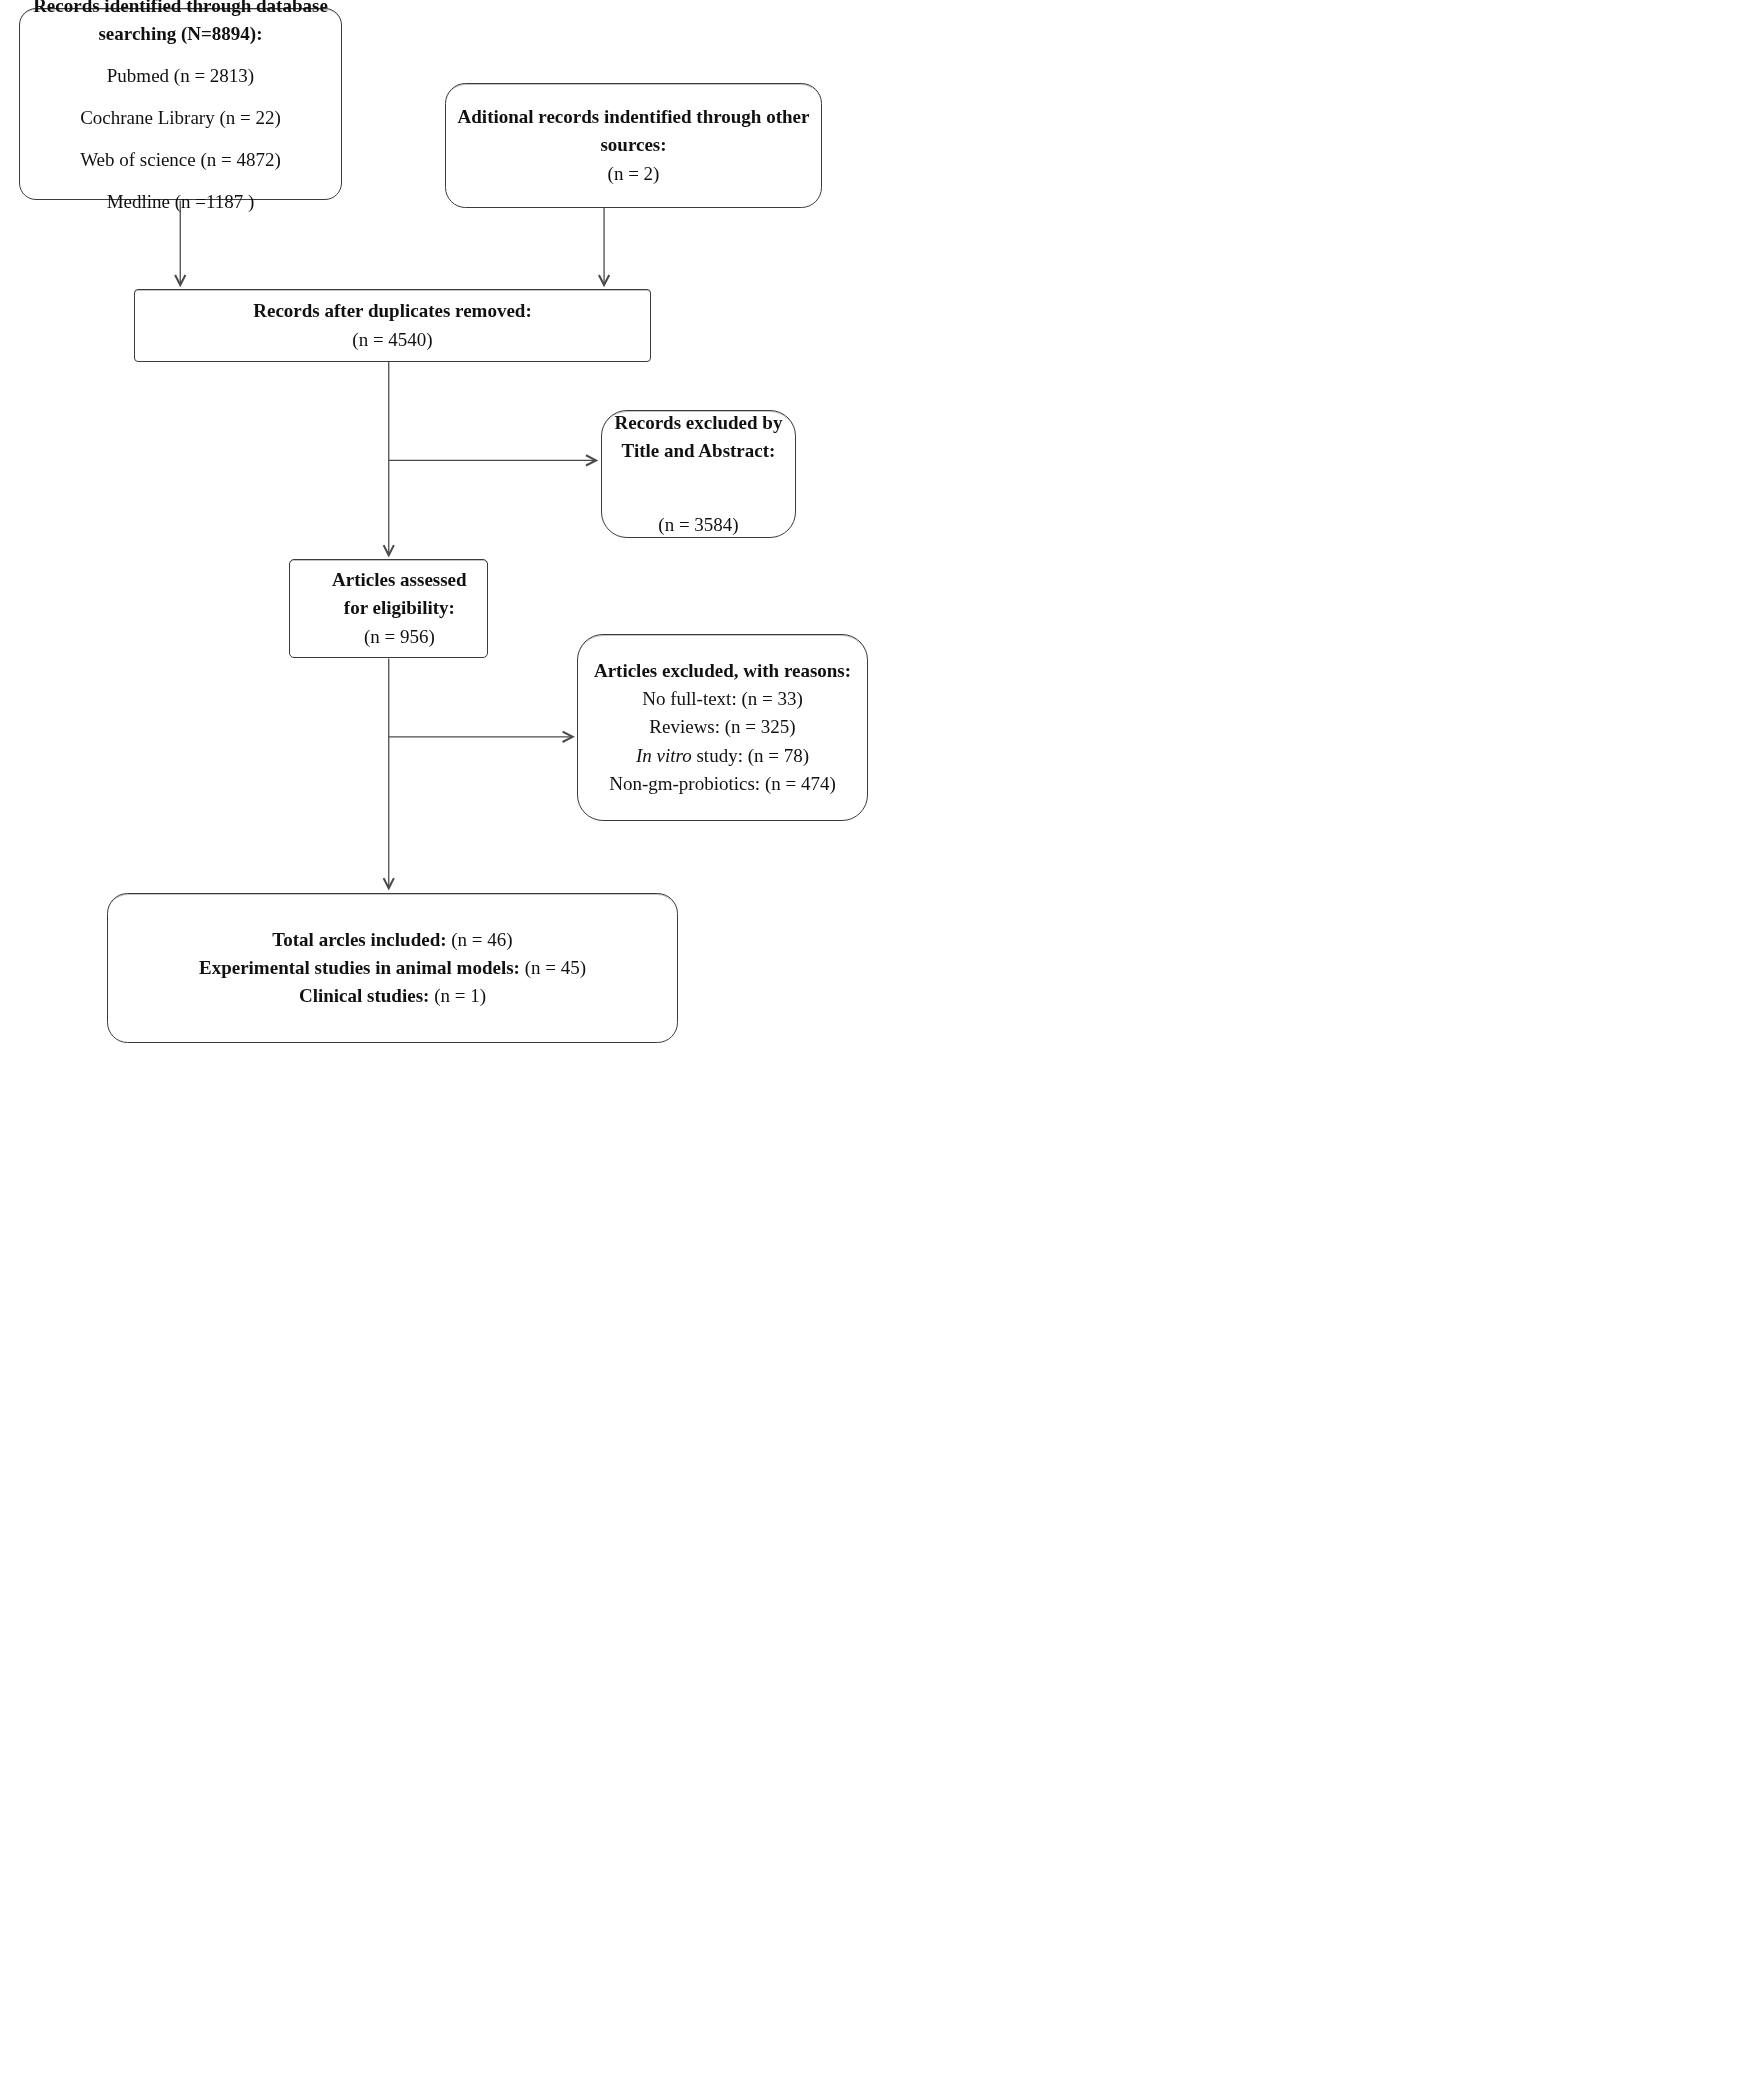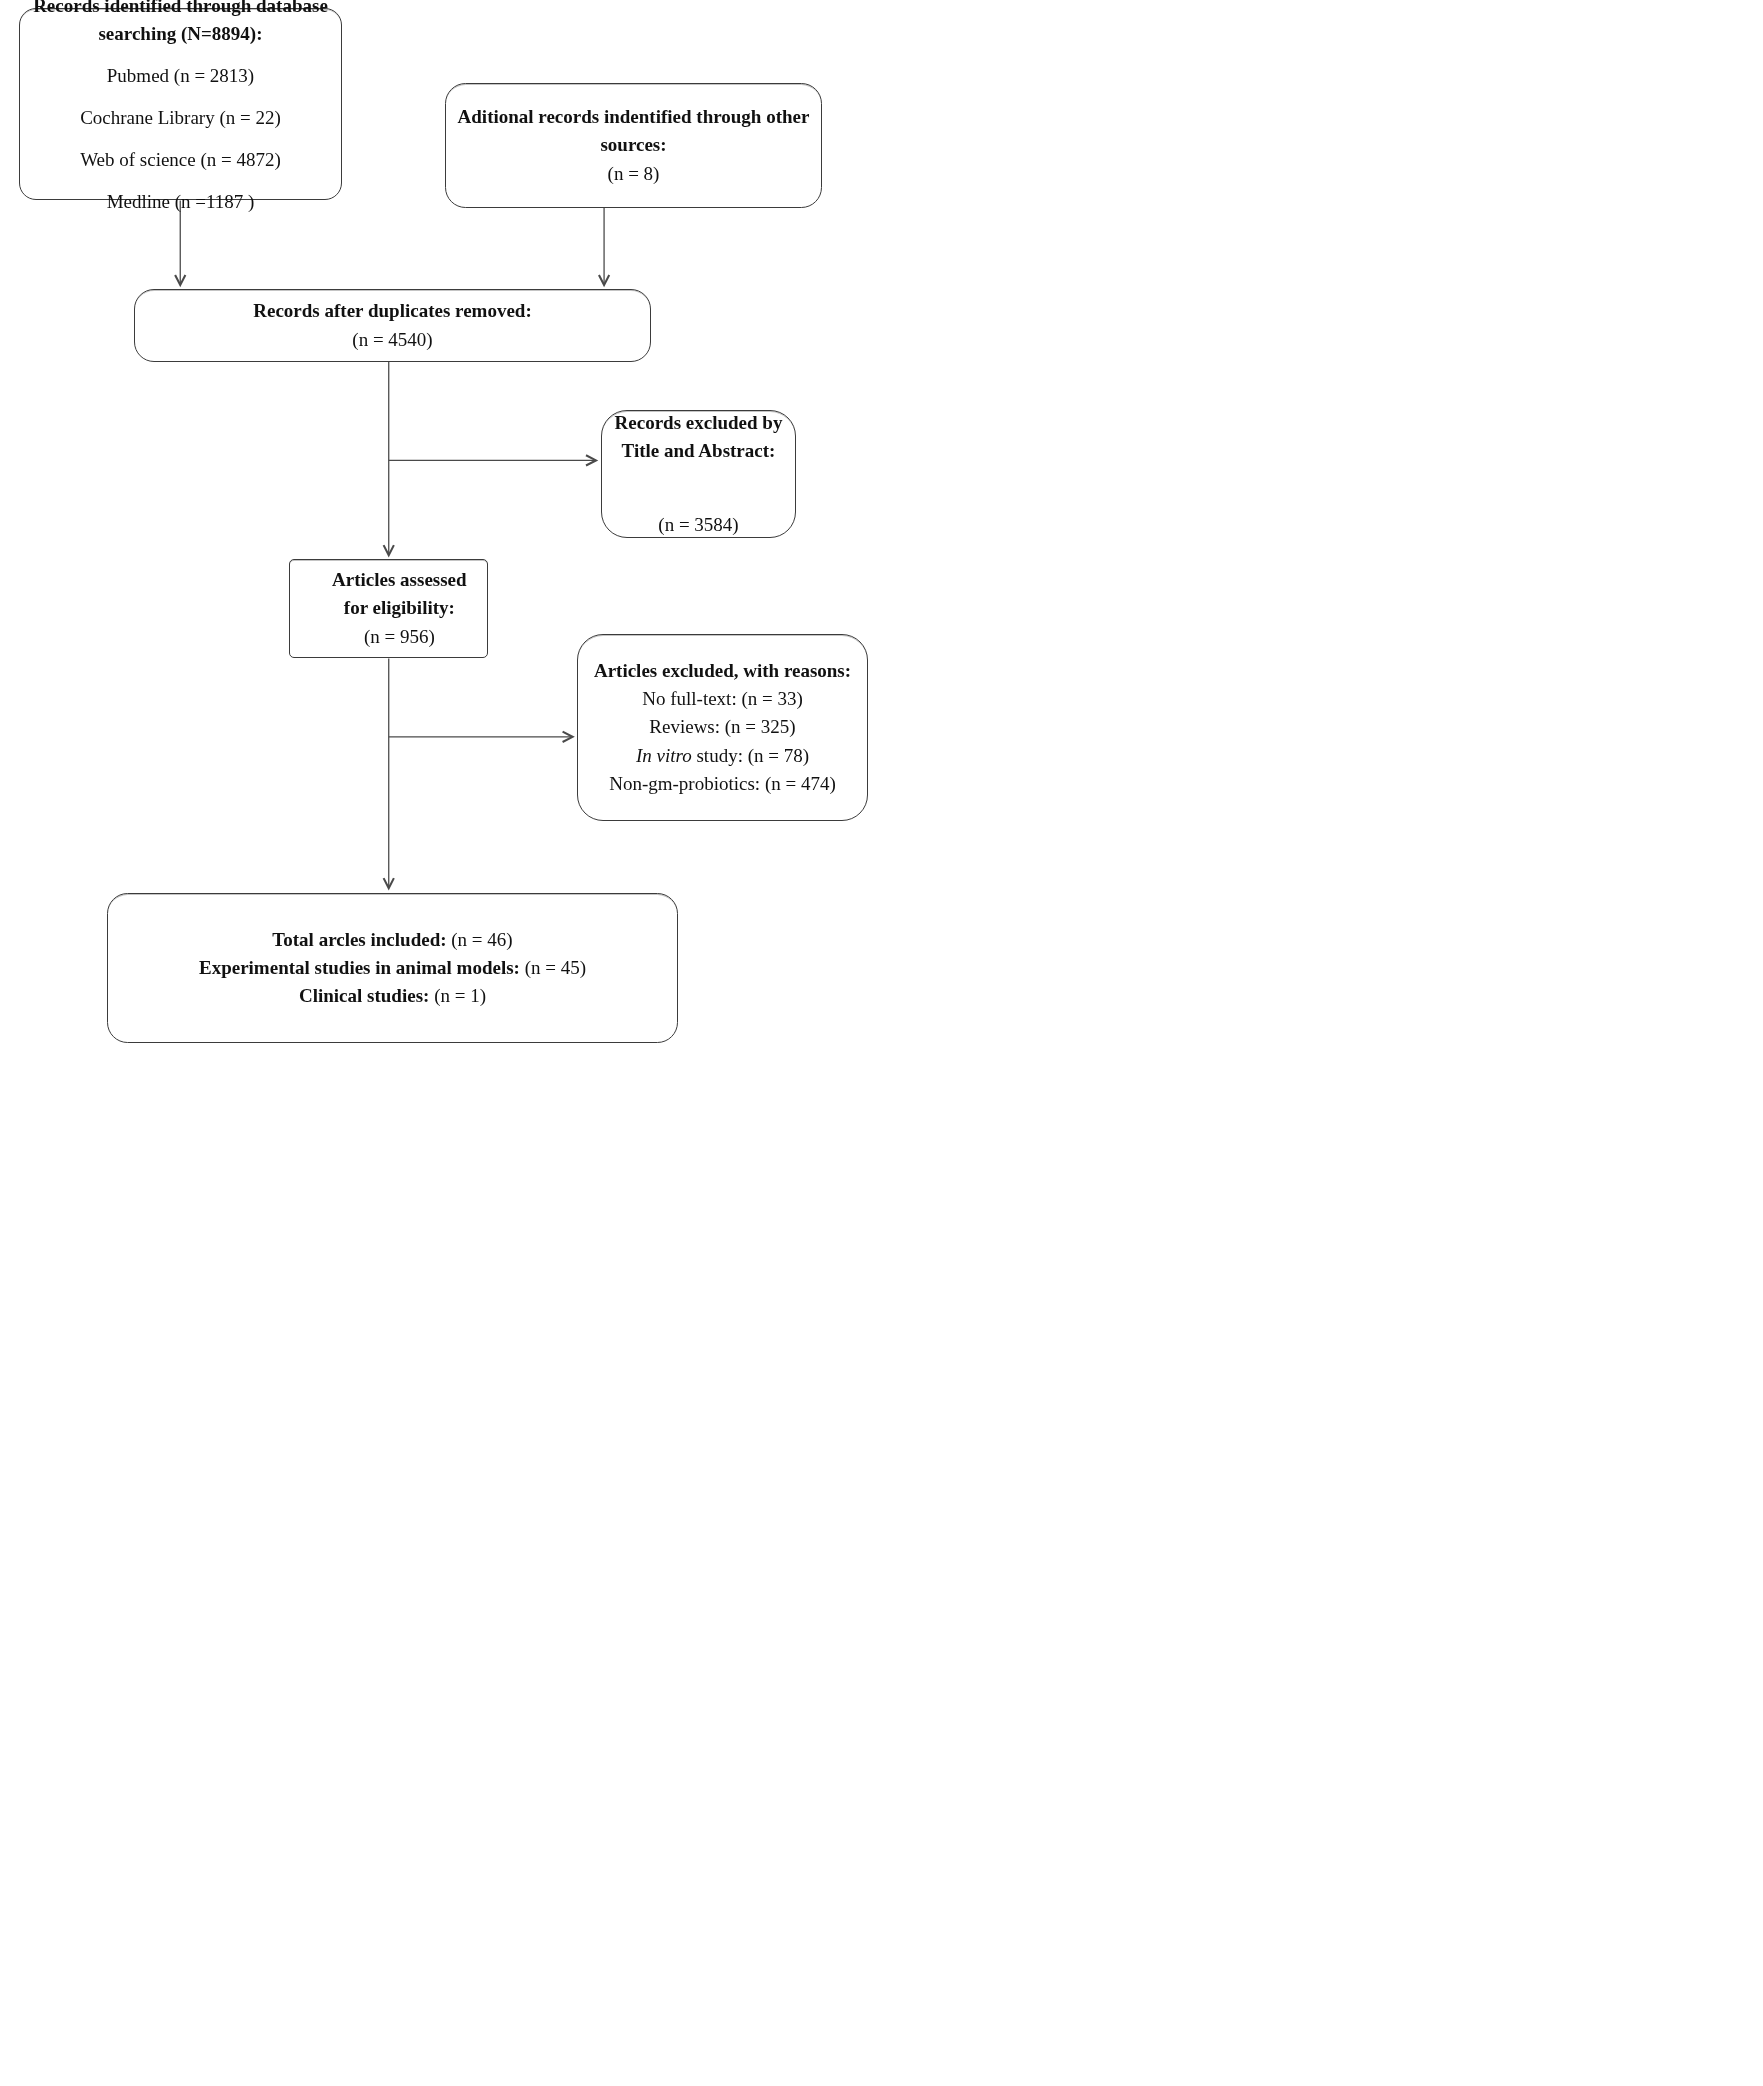--- a/index.html
+++ b/index.html
@@ -39,21 +39,21 @@
     padding: 5.7px 10.3px;
   }
   .box .title { font-weight: bold; }
   .box .line  { font-weight: normal; }
   .label-bold { font-weight: bold; }
   .italic     { font-style: italic; }
 
   
   #box-identification   { left: 19px;   top: 8px;   width: 323px;  height: 192px; border-radius: 17px; gap: 14px; }
   #box-other-sources    { left: 445px;  top: 83px;  width: 377px;  height: 125px; border-radius: 20.6px; }
-  #box-duplicates       { left: 134px;  top: 289px;  width: 517px;  height: 73px; border-radius: 20px; }
+  #box-duplicates       { left: 134px;  top: 289px;  width: 517px;  height: 73px; border-radius: 4px; }
   #box-excluded-ta      { left: 601px; top: 410px;  width: 195px;  height: 128px; border-radius: 26px; gap: 45px; }
   #box-eligibility      { left: 289px;  top: 559px;  width: 199px;  height: 99px; border-radius: 5px; padding-left: 32px; }
   #box-excluded-reasons { left: 577px; top: 634px; width: 291px;  height: 187px; border-radius: 26px; }
   #box-included         { left: 107px;  top: 893px; width: 571px; height: 150px; border-radius: 20.6px; text-align: center; }
 </style>
 </head>
 <body>
 
 <div class="page">
 
@@ -74,21 +74,21 @@
   <div class="box" id="box-identification">
     <div class="title">Records identified through database searching (N=8894):</div>
     <div class="line">Pubmed (n = 2813)</div>
     <div class="line">Cochrane Library (n = 22)</div>
     <div class="line">Web of science (n = 4872)</div>
     <div class="line">Medline (n =1187 )</div>
   </div>
 
   <div class="box" id="box-other-sources">
     <div class="title">Aditional records indentified through other sources:</div>
-    <div class="line">(n = 8)</div>
+    <div class="line">(n = 2)</div>
   </div>
 
   <div class="box" id="box-duplicates">
     <div class="title">Records after duplicates removed:</div>
     <div class="line">(n = 4540)</div>
   </div>
 
   <div class="box" id="box-excluded-ta">
     <div class="title">Records excluded by Title and Abstract:</div>
     <div class="line">(n = 3584)</div>

